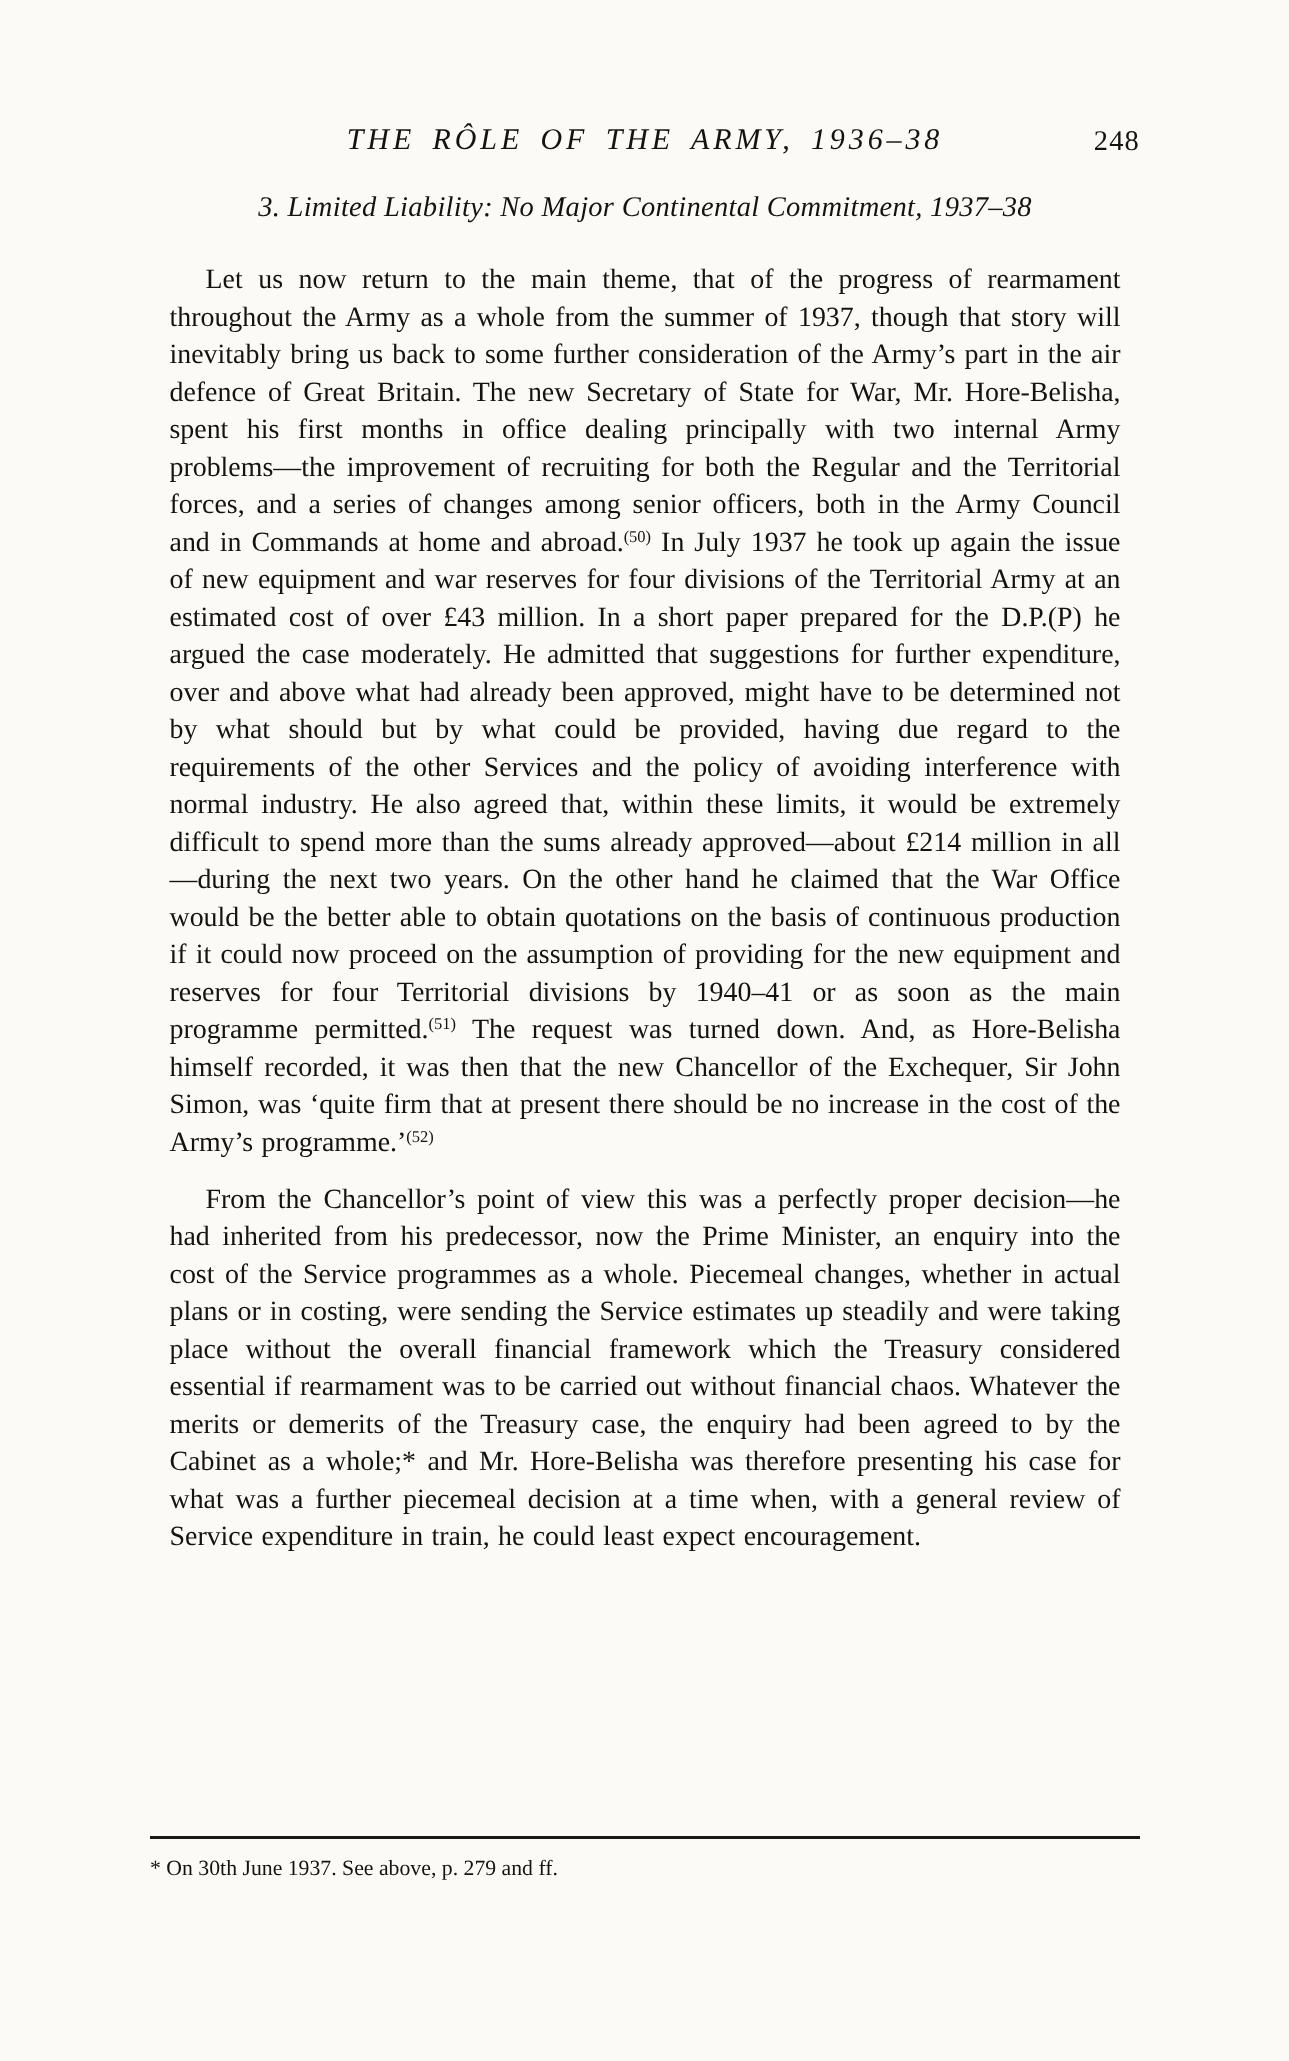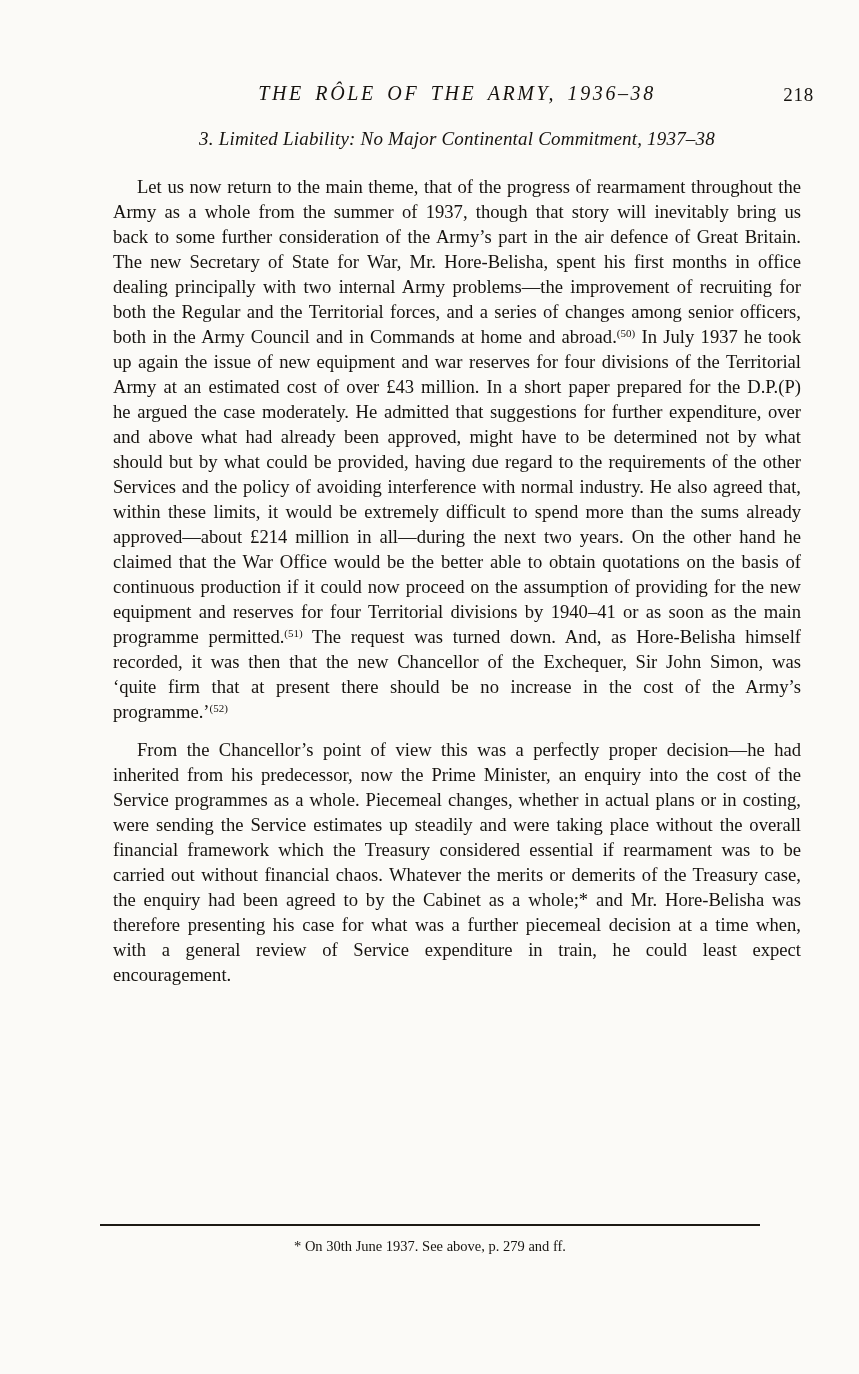--- a/index.html
+++ b/index.html
@@ -8,21 +8,21 @@
       height: 1374px;
       background: #fbfaf7;
       font-family: "Liberation Serif", "DejaVu Serif", serif;
       color: #16130f;
       position: relative;
       overflow: hidden;
     }
     .page {
       position: absolute;
       inset: 0;
-      padding: 82px 45px 0 100px;
+      padding: 82px 99px 0 100px;
       box-sizing: border-box;
     }
     .running-head {
       position: relative;
       text-align: center;
       height: 30px;
       margin-bottom: 16px;
     }
     .head-title {
       font-style: italic;
@@ -70,31 +70,31 @@
     }
     .footnote-rule {
       border: none;
       border-top: 2.5px solid #1c1914;
       margin: 0 0 11px 0;
     }
     .footnote {
       font-size: 14.5px;
       line-height: 1.35;
       margin: 0;
-      text-align: center;
+      text-align: left;
     }
   </style>
 </head>
 <body>
 
 <div class="page">
 
   <header class="running-head">
     <span class="head-title">THE RÔLE OF THE ARMY, 1936–38</span>
-    <span class="page-number">218</span>
+    <span class="page-number">248</span>
   </header>
 
   <h2 class="section-heading">3. Limited Liability: No Major Continental Commitment, 1937–38</h2>
 
   <p class="body-para"><span>Let us now return to the main theme, that of the progress of rearmament throughout the Army as a whole from the summer of 1937, though that story will inevitably bring us back to some further consideration of the Army’s part in the air defence of Great Britain. The new Secretary of State for War, Mr. Hore-Belisha, spent his first months in office dealing principally with two internal Army problems—the improvement of recruiting for both the Regular and the Territorial forces, and a series of changes among senior officers, both in the Army Council and in Commands at home and abroad.</span><sup class="fn-ref">(50)</sup><span> In July 1937 he took up again the issue of new equipment and war reserves for four divisions of the Territorial Army at an estimated cost of over £43 million. In a short paper prepared for the D.P.(P) he argued the case moderately. He admitted that suggestions for further expenditure, over and above what had already been approved, might have to be determined not by what should but by what could be provided, having due regard to the requirements of the other Services and the policy of avoiding interference with normal industry. He also agreed that, within these limits, it would be extremely difficult to spend more than the sums already approved—about £214 million in all—during the next two years. On the other hand he claimed that the War Office would be the better able to obtain quotations on the basis of continuous production if it could now proceed on the assumption of providing for the new equipment and reserves for four Territorial divisions by 1940–41 or as soon as the main programme permitted.</span><sup class="fn-ref">(51)</sup><span> The request was turned down. And, as Hore-Belisha himself recorded, it was then that the new Chancellor of the Exchequer, Sir John Simon, was ‘quite firm that at present there should be no increase in the cost of the Army’s programme.’</span><sup class="fn-ref">(52)</sup></p>
 
   <p class="body-para">From the Chancellor’s point of view this was a perfectly proper decision—he had inherited from his predecessor, now the Prime Minister, an enquiry into the cost of the Service programmes as a whole. Piecemeal changes, whether in actual plans or in costing, were sending the Service estimates up steadily and were taking place without the overall financial framework which the Treasury considered essential if rearmament was to be carried out without financial chaos. Whatever the merits or demerits of the Treasury case, the enquiry had been agreed to by the Cabinet as a whole;* and Mr. Hore-Belisha was therefore presenting his case for what was a further piecemeal decision at a time when, with a general review of Service expenditure in train, he could least expect encouragement.</p>
 
   <footer class="footnote-area">
     <hr class="footnote-rule">

